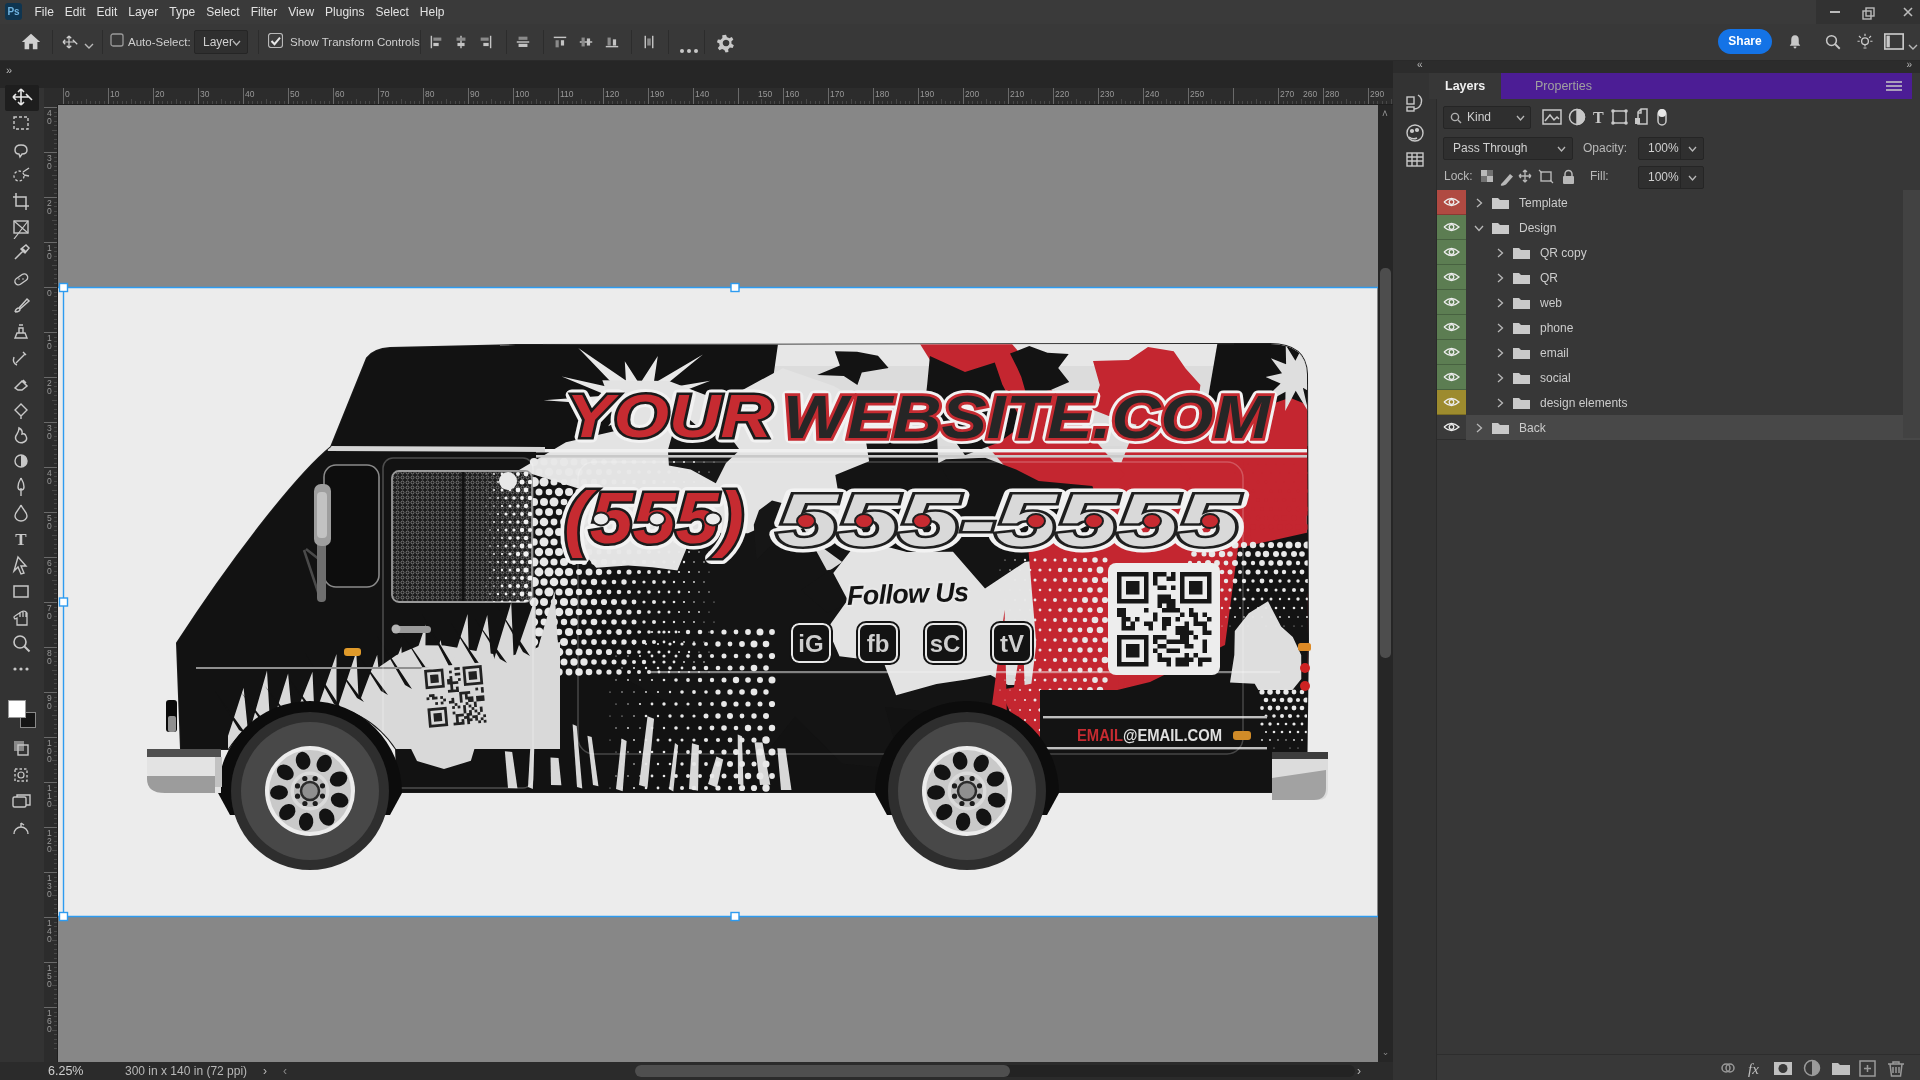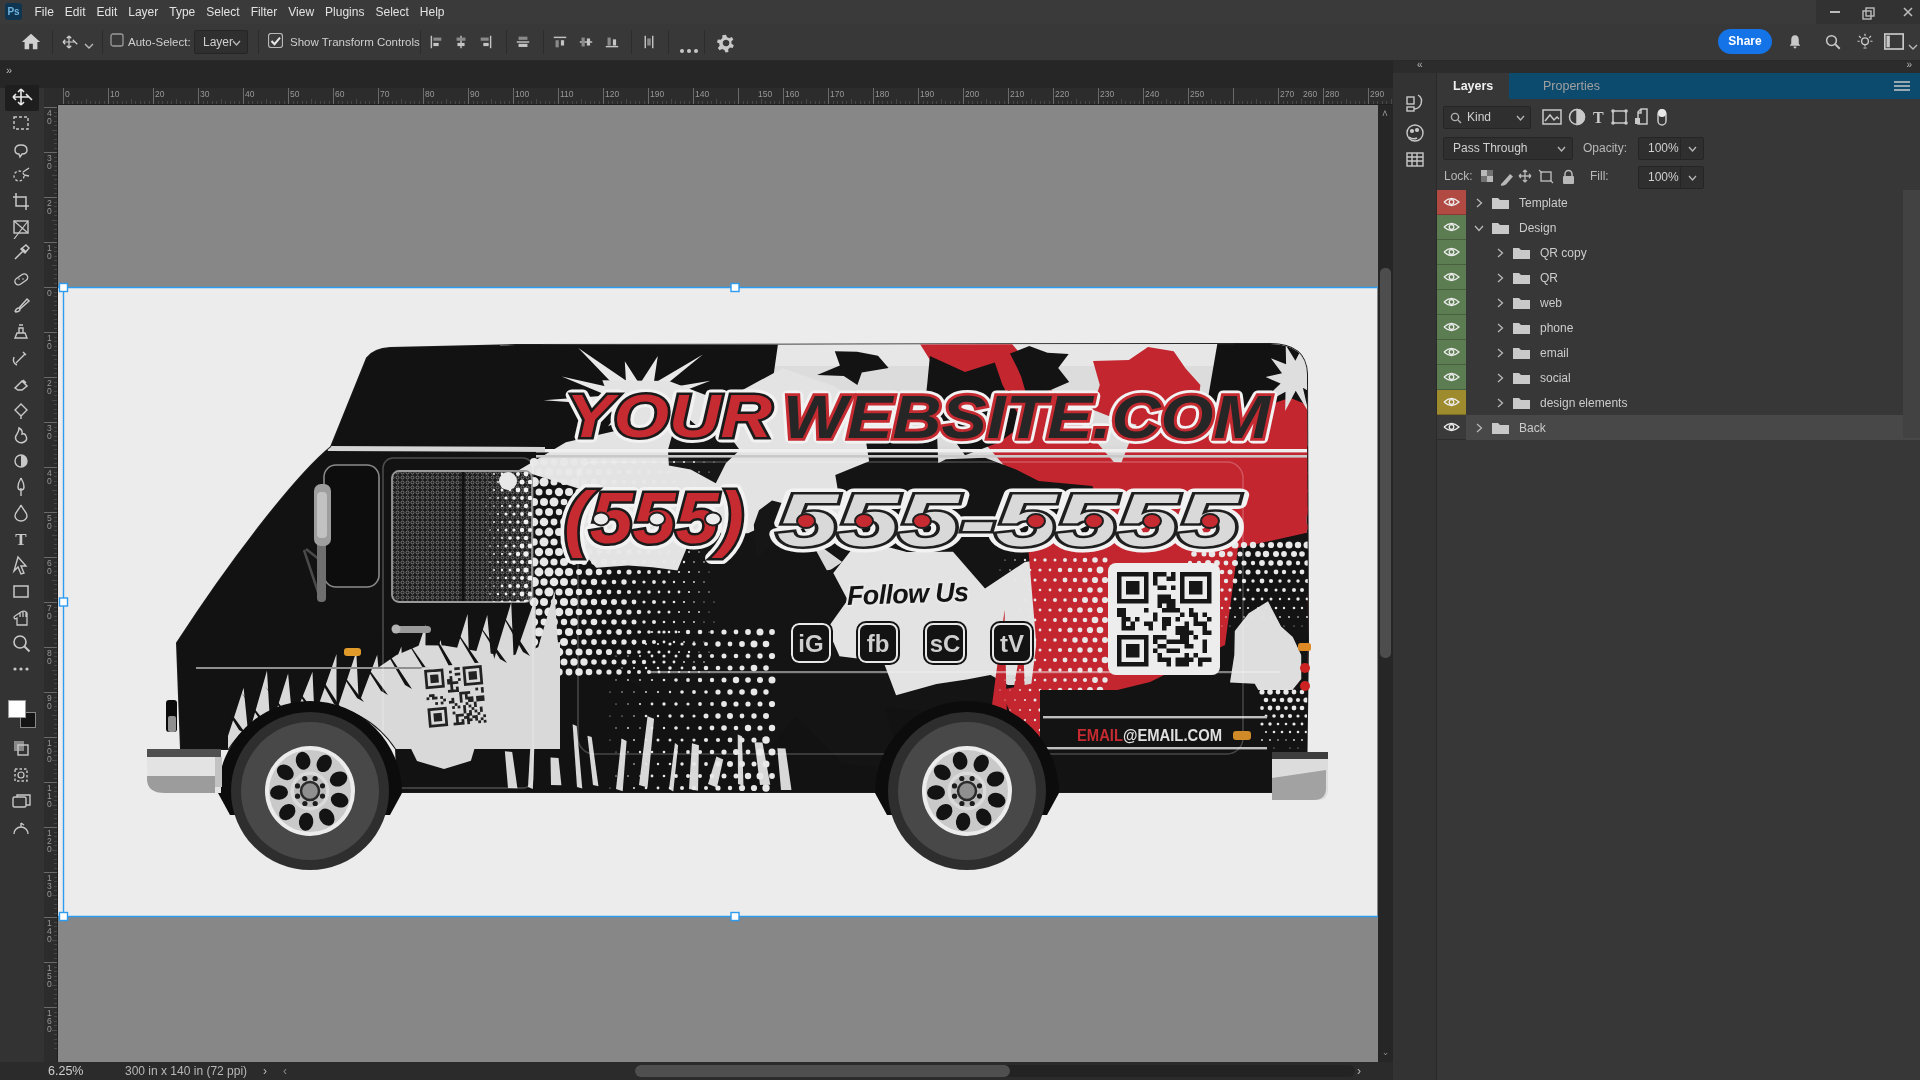--- a/index.html
+++ b/index.html
@@ -27,21 +27,21 @@
 #vruler { position:absolute; left:0; top:17px; width:14px; height:957px; background:#2c2c2c; border-right:1px solid #1f1f1f; overflow:hidden; }
 .vtick { position:absolute; right:0; height:1px; width:14px; background:#6a6a6a; }
 .vstick { position:absolute; right:0; height:1px; background:#484848; }
 .vnum { position:absolute; left:3px; color:#989898; font-size:8.5px; line-height:8px; }
 #viewport { position:absolute; left:14px; top:17px; width:1320px; height:957px; background:#878787; overflow:hidden; }
 #vscroll { position:absolute; left:1334px; top:17px; width:15px; height:940px; background:#262626; }
 #vthumb { position:absolute; left:2px; top:163px; width:11px; height:390px; background:#4d4d4d; border-radius:5px; }
 #statusbar { position:absolute; left:0; top:1062px; width:1393px; height:18px; background:#2b2b2b; color:#cfcfcf; font-size:12px; }
 #rightpanel { position:absolute; left:1393px; top:61px; width:527px; height:1019px; background:#373737; }
 #iconstrip { position:absolute; left:0; top:12px; width:44px; height:1007px; background:#333333; border-right:1px solid #2a2a2a; }
-#ptabs { position:absolute; left:44px; top:12px; width:483px; height:26px; background:#0c4a6e; }
+#ptabs { position:absolute; left:36px; top:12px; width:483px; height:26px; background:#4c1d95; }
 .box { background:#2f2f2f; border:1px solid #252525; border-radius:2px; color:#d0d0d0; position:absolute; }
 .lrow { position:absolute; left:0; width:483px; height:25px; color:#ccc; font-size:12px; }
 .eyecell { position:absolute; left:0; top:0; width:29px; height:25px; display:flex; align-items:center; justify-content:center; border-bottom:1px solid rgba(0,0,0,0.22); }
 </style></head>
 <body>
 <div id="menubar">
   <div id="pslogo">Ps</div>
   <div style="margin-left:29px">
     <div class="mi">File</div>
       <div class="mi">Edit</div>
@@ -2476,13 +2476,29 @@
             <path d="M3,1 l4.5,4 l-4.5,4" fill="none" stroke="#b8b8b8" stroke-width="1.3"></path>
           </svg>
           <svg width="19" height="14" viewBox="0 0 19 14" style="margin-right:9px">
             <path d="M1,2 h6 l2,2 h9 v9 h-17 Z" fill="#c9c9c9"></path>
           </svg>
           <span>Back</span>
         </div>
       </div>
     </div>
   <div style="position:absolute;left:510px;top:129px;width:17px;height:248px;background:#424242"></div>
+  <div style="position:absolute;left:44px;top:993px;width:483px;height:26px;background:#383838;border-top:1px solid #2d2d2d">
+    <svg width="200" height="22" style="position:absolute;left:277px;top:2px" viewBox="0 0 200 22">
+      <g stroke="#9a9a9a" fill="none" stroke-width="1.5">
+        <path d="M8,11 a4,4 0 0 1 8,0 a4,4 0 0 1 -8,0 M12,11 a4,4 0 0 1 8,0 a4,4 0 0 1 -8,0"></path>
+        <text x="34" y="17" font-size="15" font-style="italic" fill="#c0c0c0" stroke="none" font-family="Liberation Serif">fx</text>
+        <rect x="60" y="5" width="18" height="13" fill="#c0c0c0" stroke="none"></rect>
+          <circle cx="69" cy="11.5" r="4.5" fill="#383838" stroke="none"></circle>
+        <circle cx="98" cy="11" r="7.5"></circle>
+          <path d="M98,3.5 a7.5,7.5 0 0 1 0,15 Z" fill="#9a9a9a" stroke="none"></path>
+        <path d="M118,6 h6 l2,2 h10 v10 h-18 Z" fill="#c0c0c0" stroke="none"></path>
+        <rect x="146" y="4" width="15" height="15"></rect>
+          <path d="M153.5,8 v7 M150,11.5 h7"></path>
+        <path d="M176,7 h12 l-1.5,12 h-9 Z M174,7 h16 M179,7 v-2 h6 v2 M179,10 v6 M182,10 v6 M185,10 v6"></path>
+      </g>
+    </svg>
+  </div>
 </div>
 
 </body></html>

